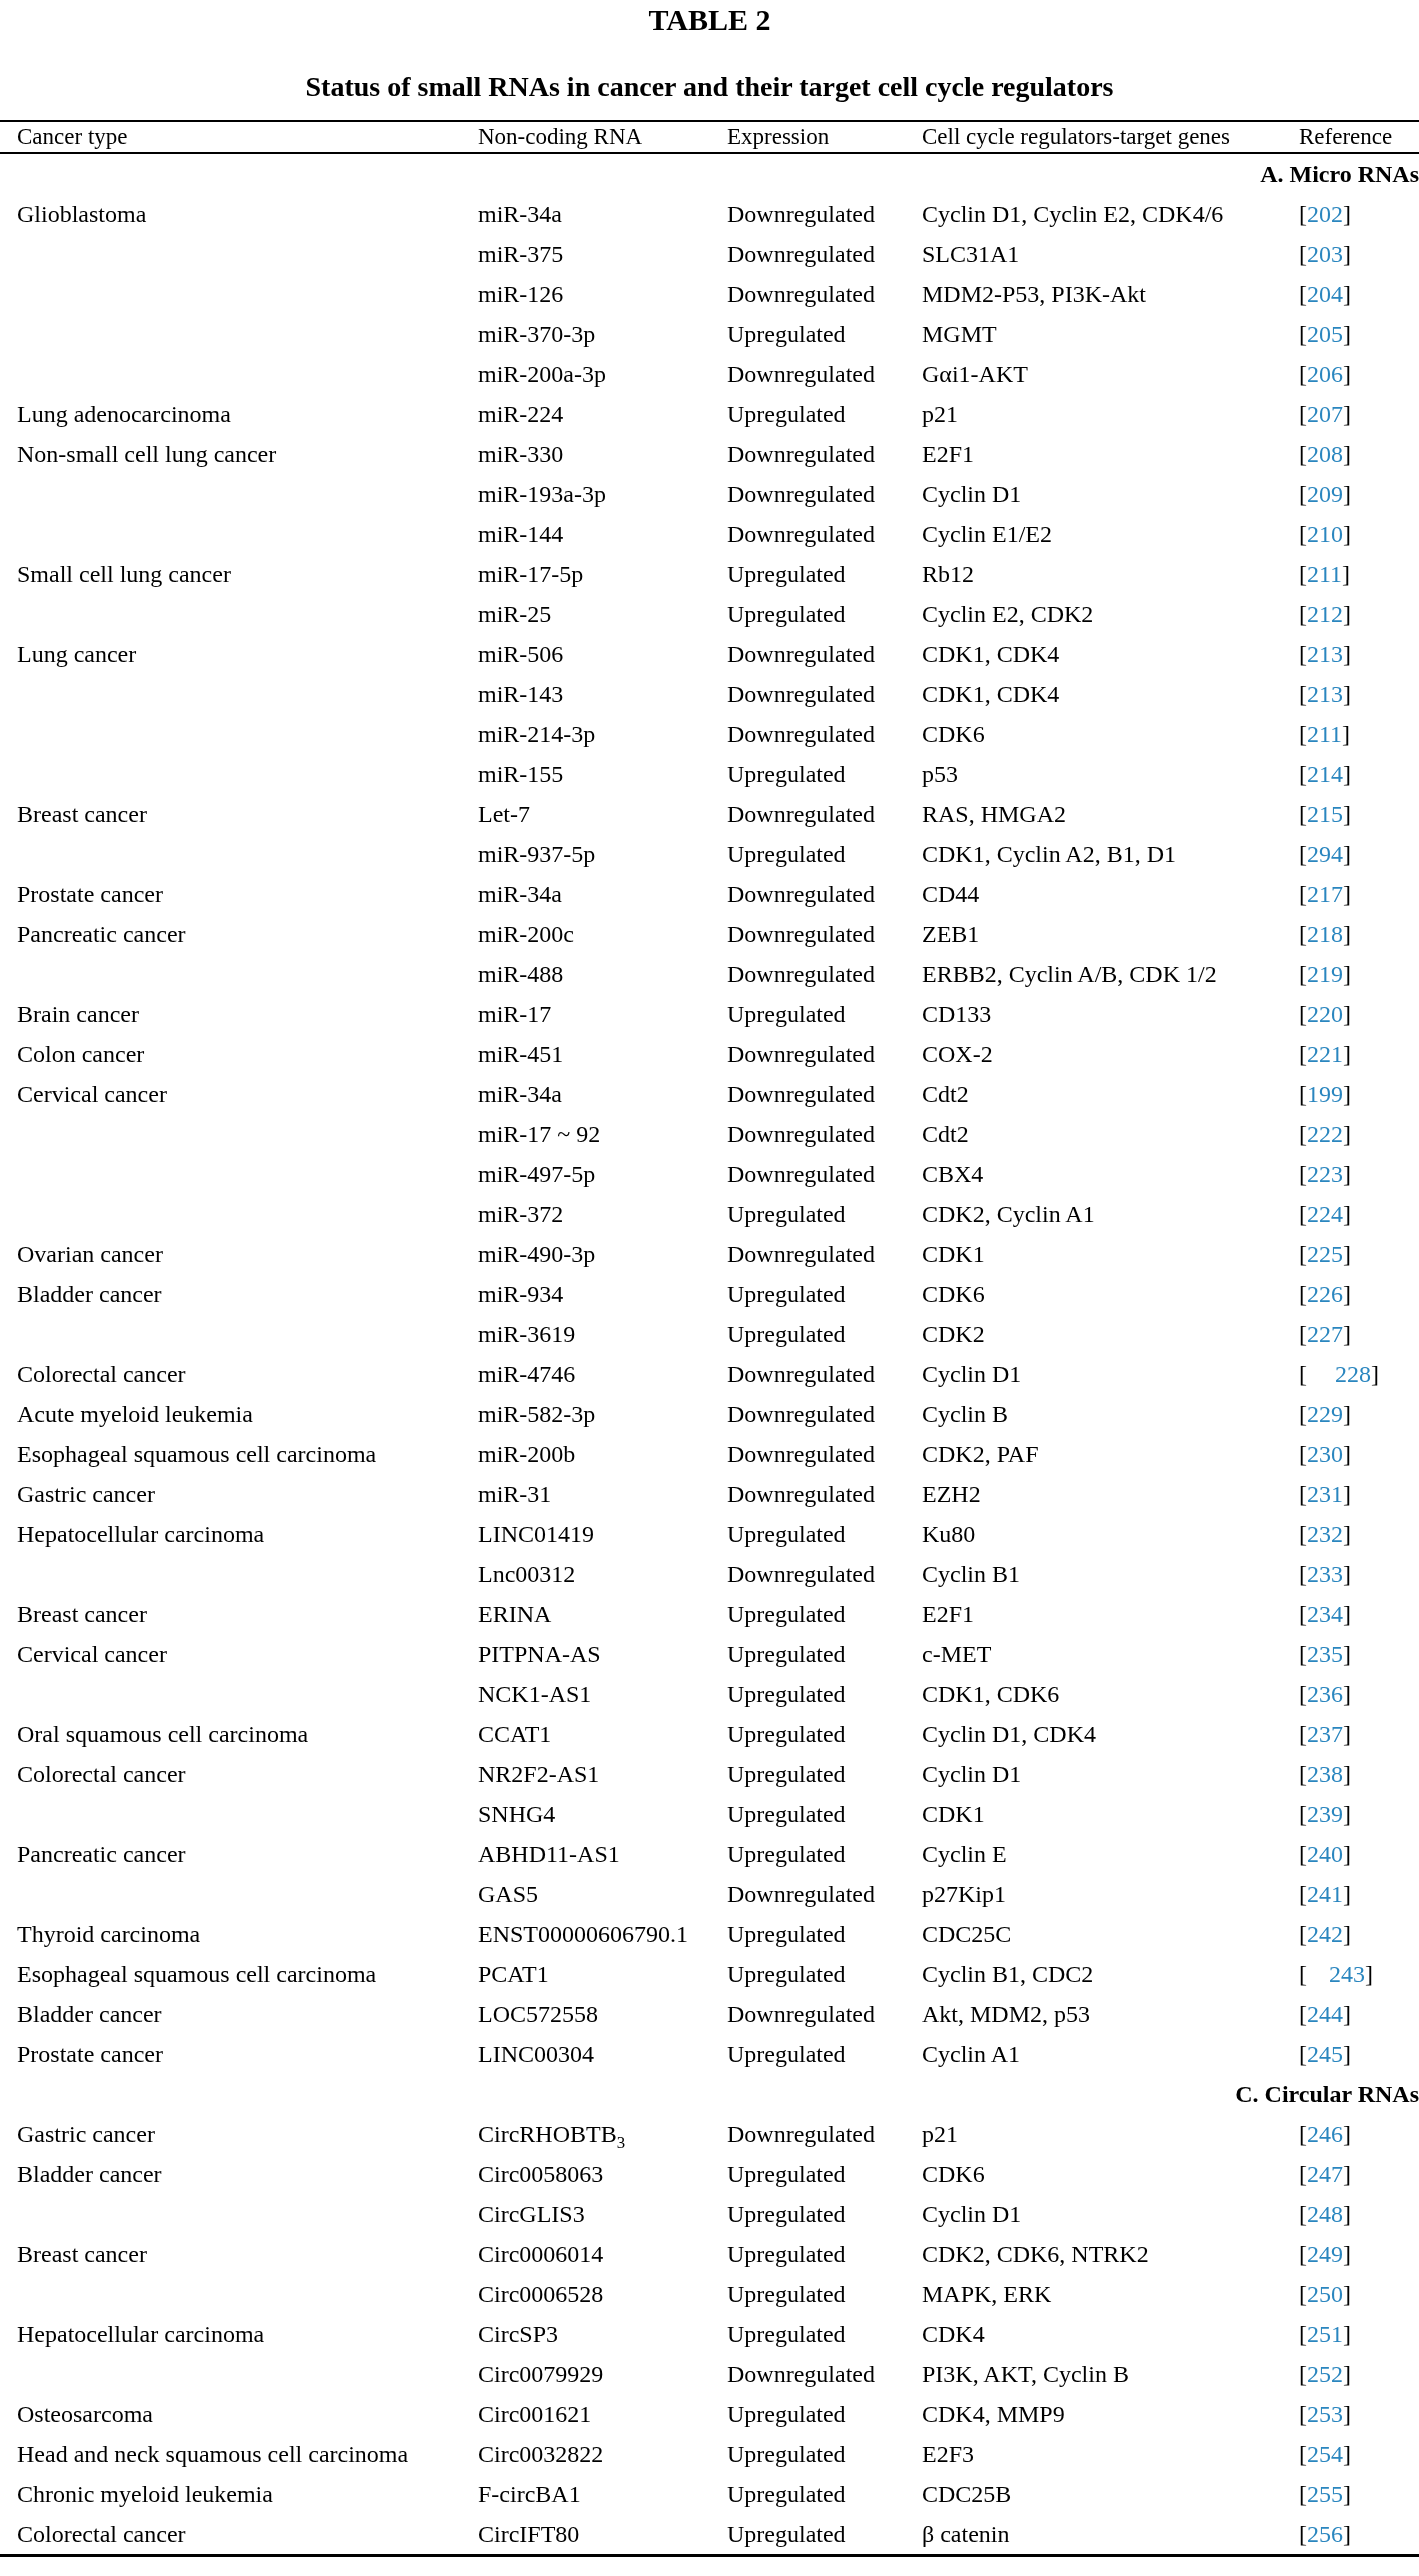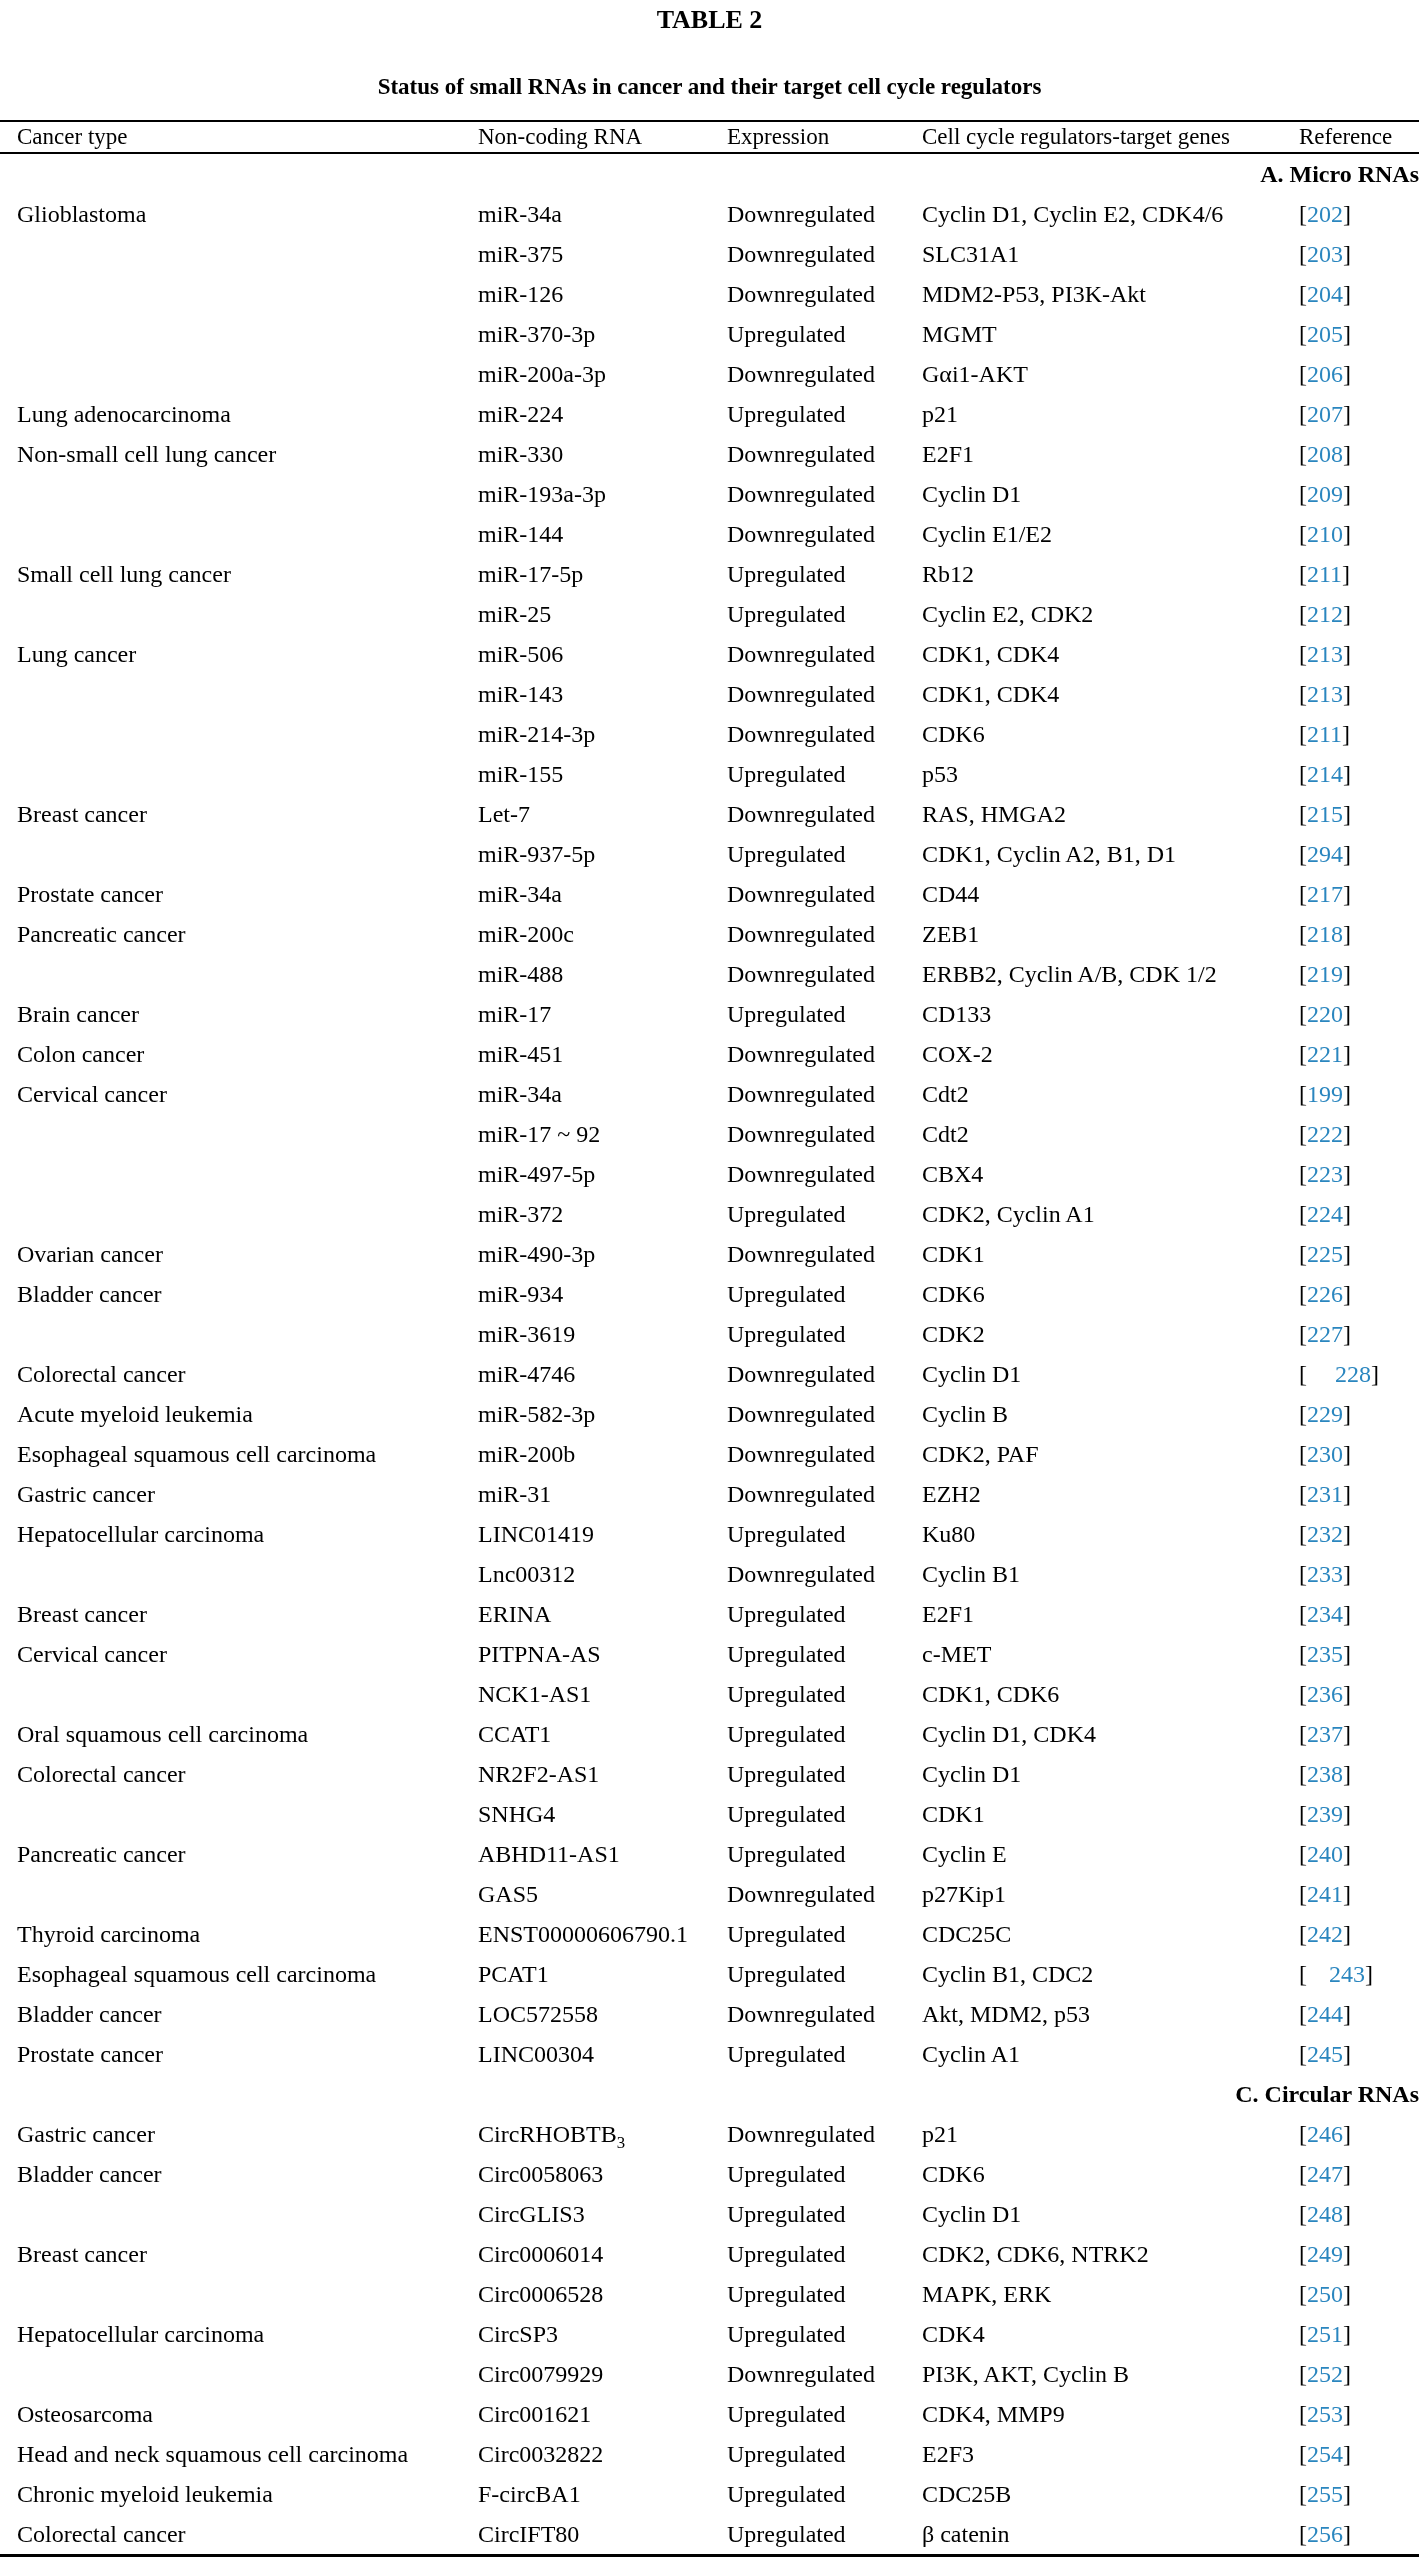--- a/index.html
+++ b/index.html
@@ -3,25 +3,25 @@
 <meta charset="utf-8">
 <style>
   html,body{margin:0;padding:0;background:#ffffff;}
   .page{
     width:1419px;height:2576px;background:#ffffff;overflow:hidden;
     font-family:"Liberation Serif","DejaVu Serif",serif;color:#000;
     position:relative;
   }
   .title{
     padding-top:5.4px;text-align:center;font-weight:bold;
-    font-size:26px;line-height:30px;
+    font-size:30px;line-height:30px;
   }
   .subtitle{
     margin-top:37px;text-align:center;font-weight:bold;
-    font-size:23px;line-height:30px;
+    font-size:28px;line-height:30px;
   }
   .table{
     margin-top:18px;width:1419px;
     border-top:2.7px solid #000;border-bottom:3.4px solid #000;
   }
   .grid{
     display:grid;
     grid-template-columns:461px 249px 195px 377px 1fr;
     padding-left:17px;box-sizing:border-box;
     align-items:center;

